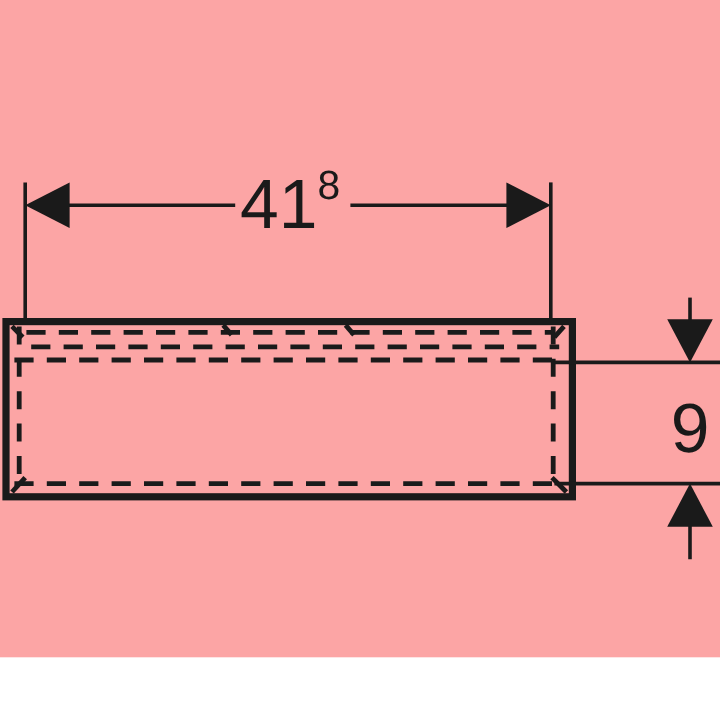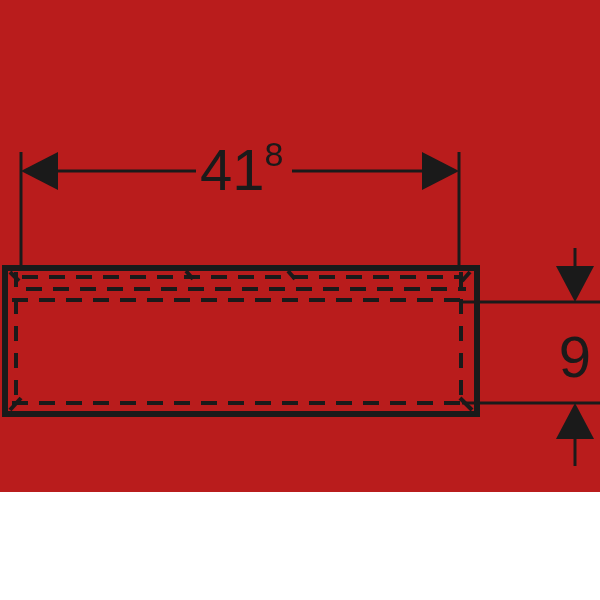--- a/index.html
+++ b/index.html
@@ -6,22 +6,22 @@
     margin: 0;
     padding: 0;
     background: #ffffff;
   }
   body {
     font-family: "Liberation Sans", sans-serif;
   }
   #drawing-root {
     position: relative;
     width: 600px;
-    height: 492px;
-    background: #b91c1c;
+    height: 548px;
+    background: #fca5a5;
     overflow: hidden;
   }
   #drawing-svg {
     display: block;
     width: 600px;
     height: 600px;
   }
   .dim-text {
     font-family: "Liberation Sans", sans-serif;
     fill: #1a1a1a;

